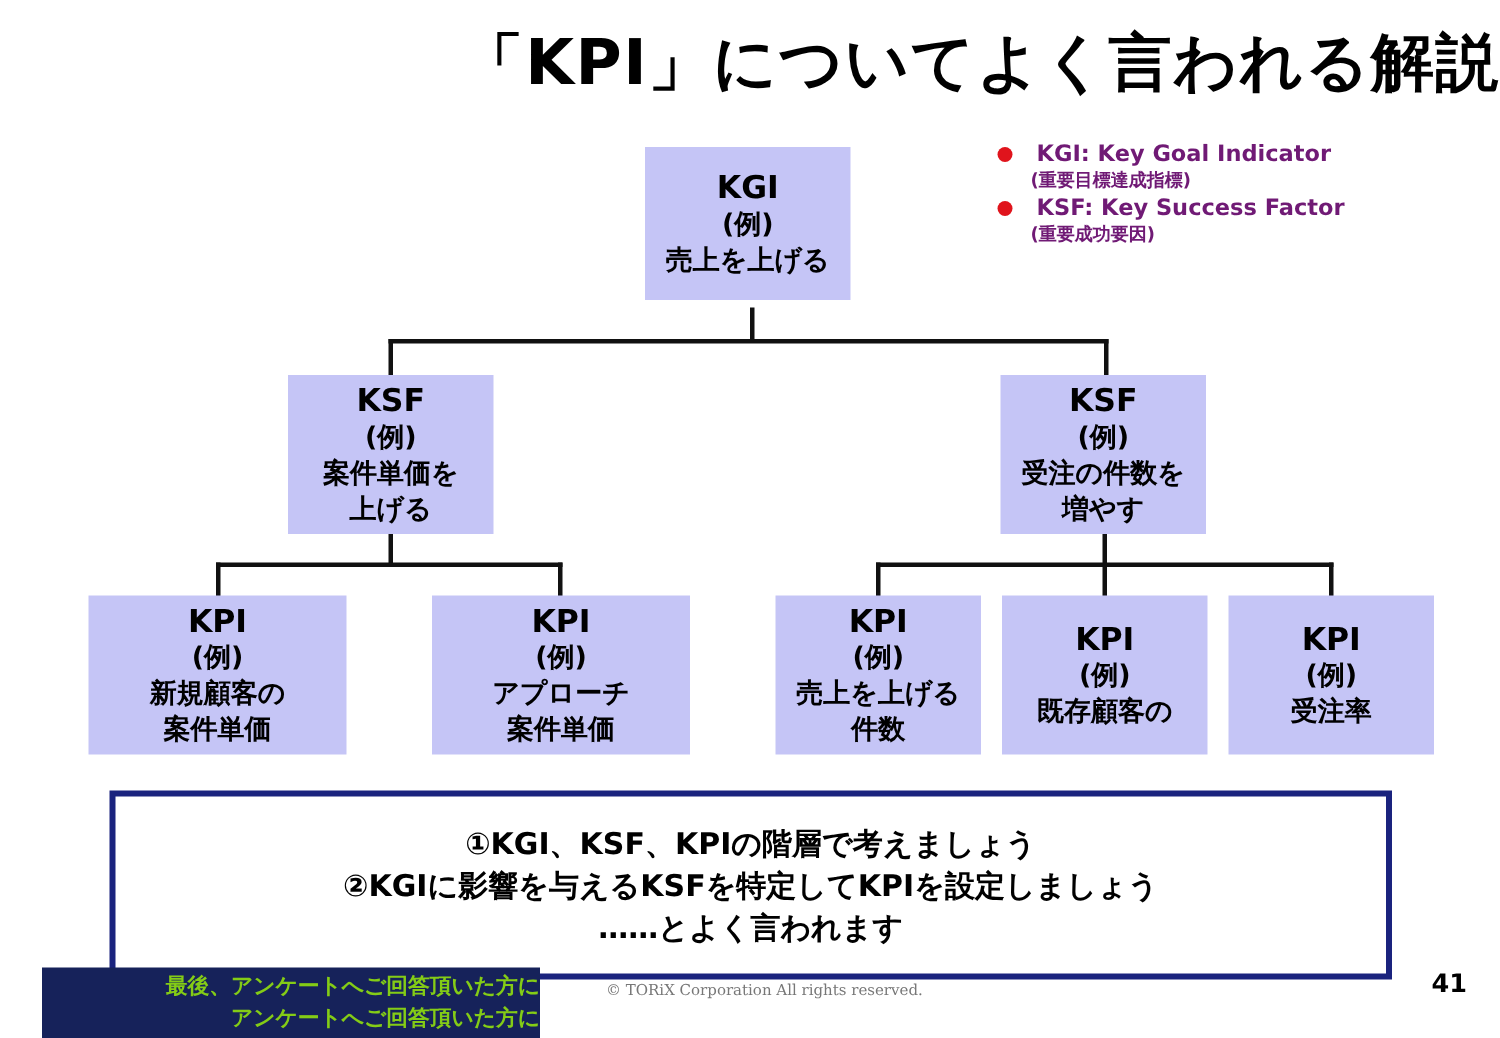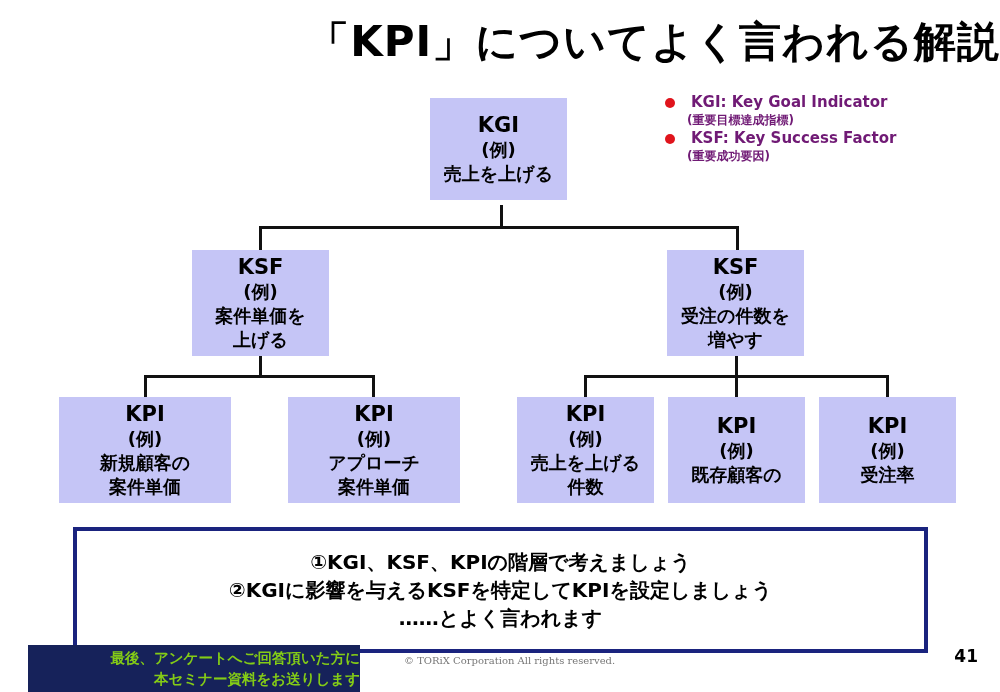--- a/index.html
+++ b/index.html
@@ -133,16 +133,16 @@
 </div>
 
 <div class="summary">
   <span>①KGI、KSF、KPIの階層で考えましょう</span>
   <span>②KGIに影響を与えるKSFを特定してKPIを設定しましょう</span>
   <span>……とよく言われます</span>
 </div>
 
 <div class="banner">
   <span>最後、アンケートへご回答頂いた方に</span>
-  <span>本セミナー資料をお送りします</span>
+  <span>アンケートへご回答頂いた方に</span>
 </div>
 <div class="copyright">© TORiX Corporation All rights reserved.</div>
 <div class="page-num">41</div>
 
 </body></html>

